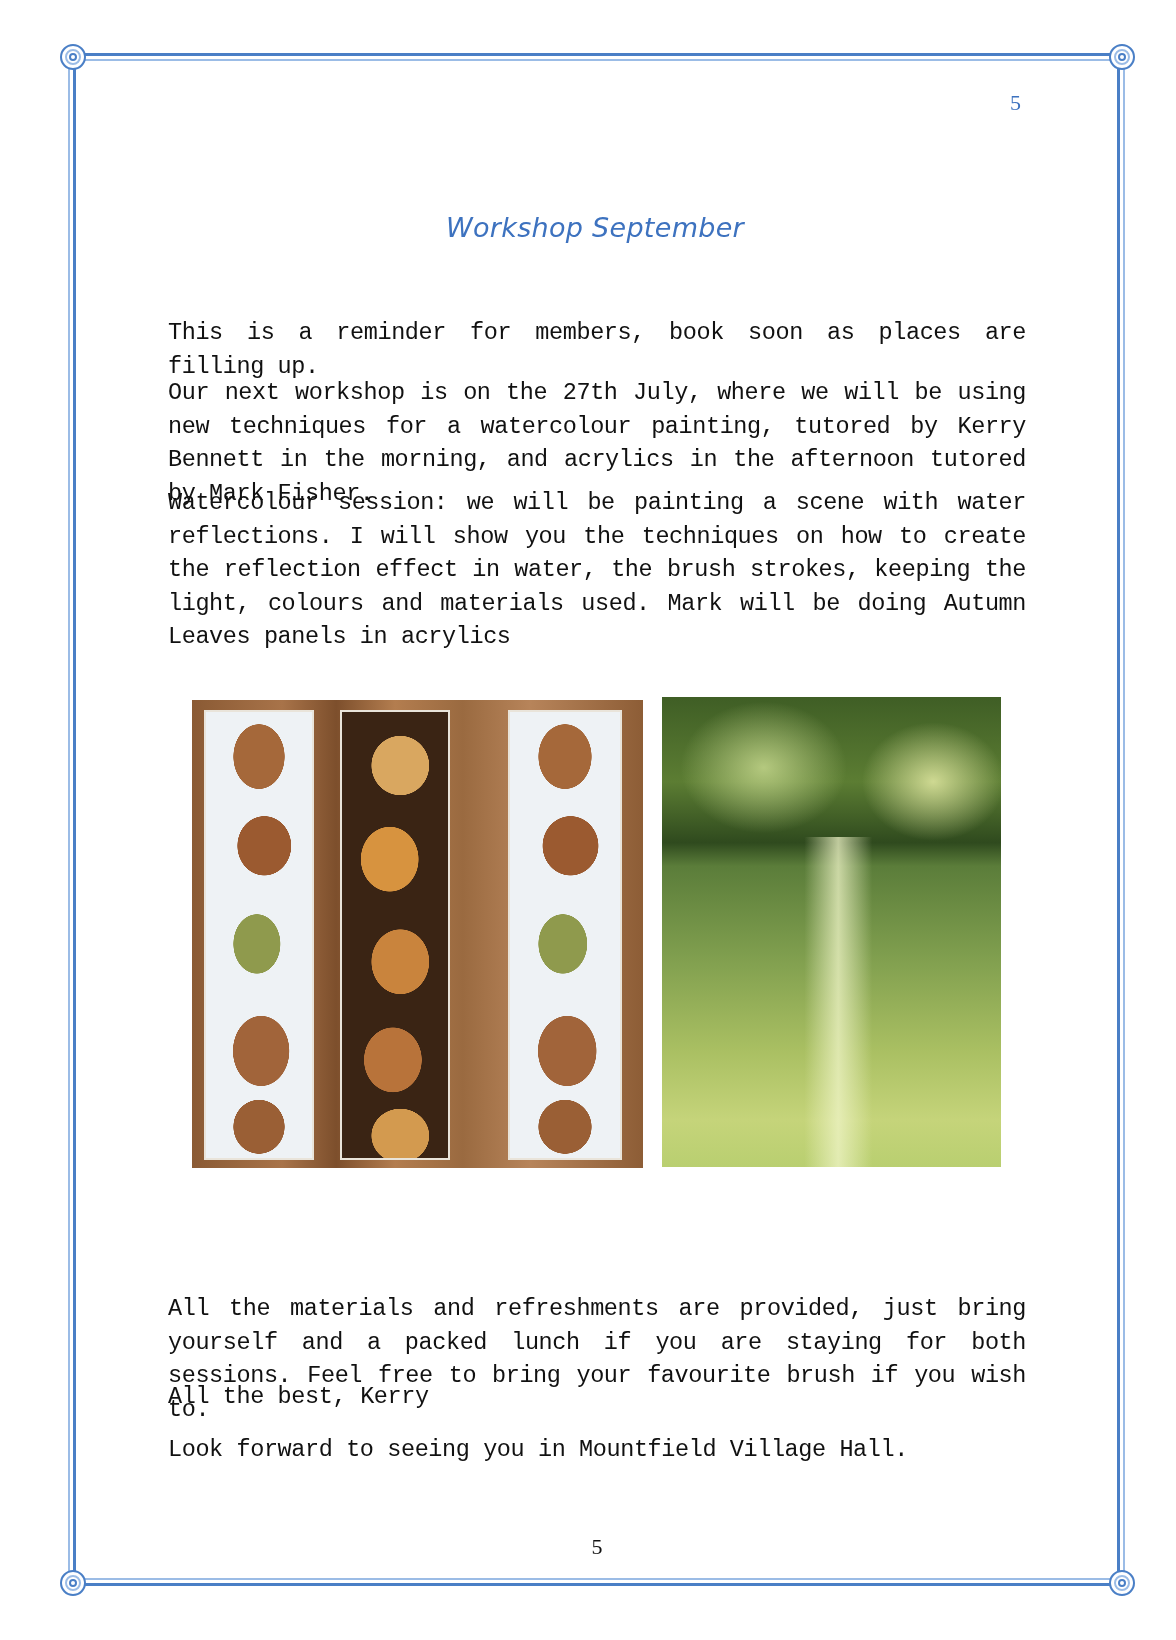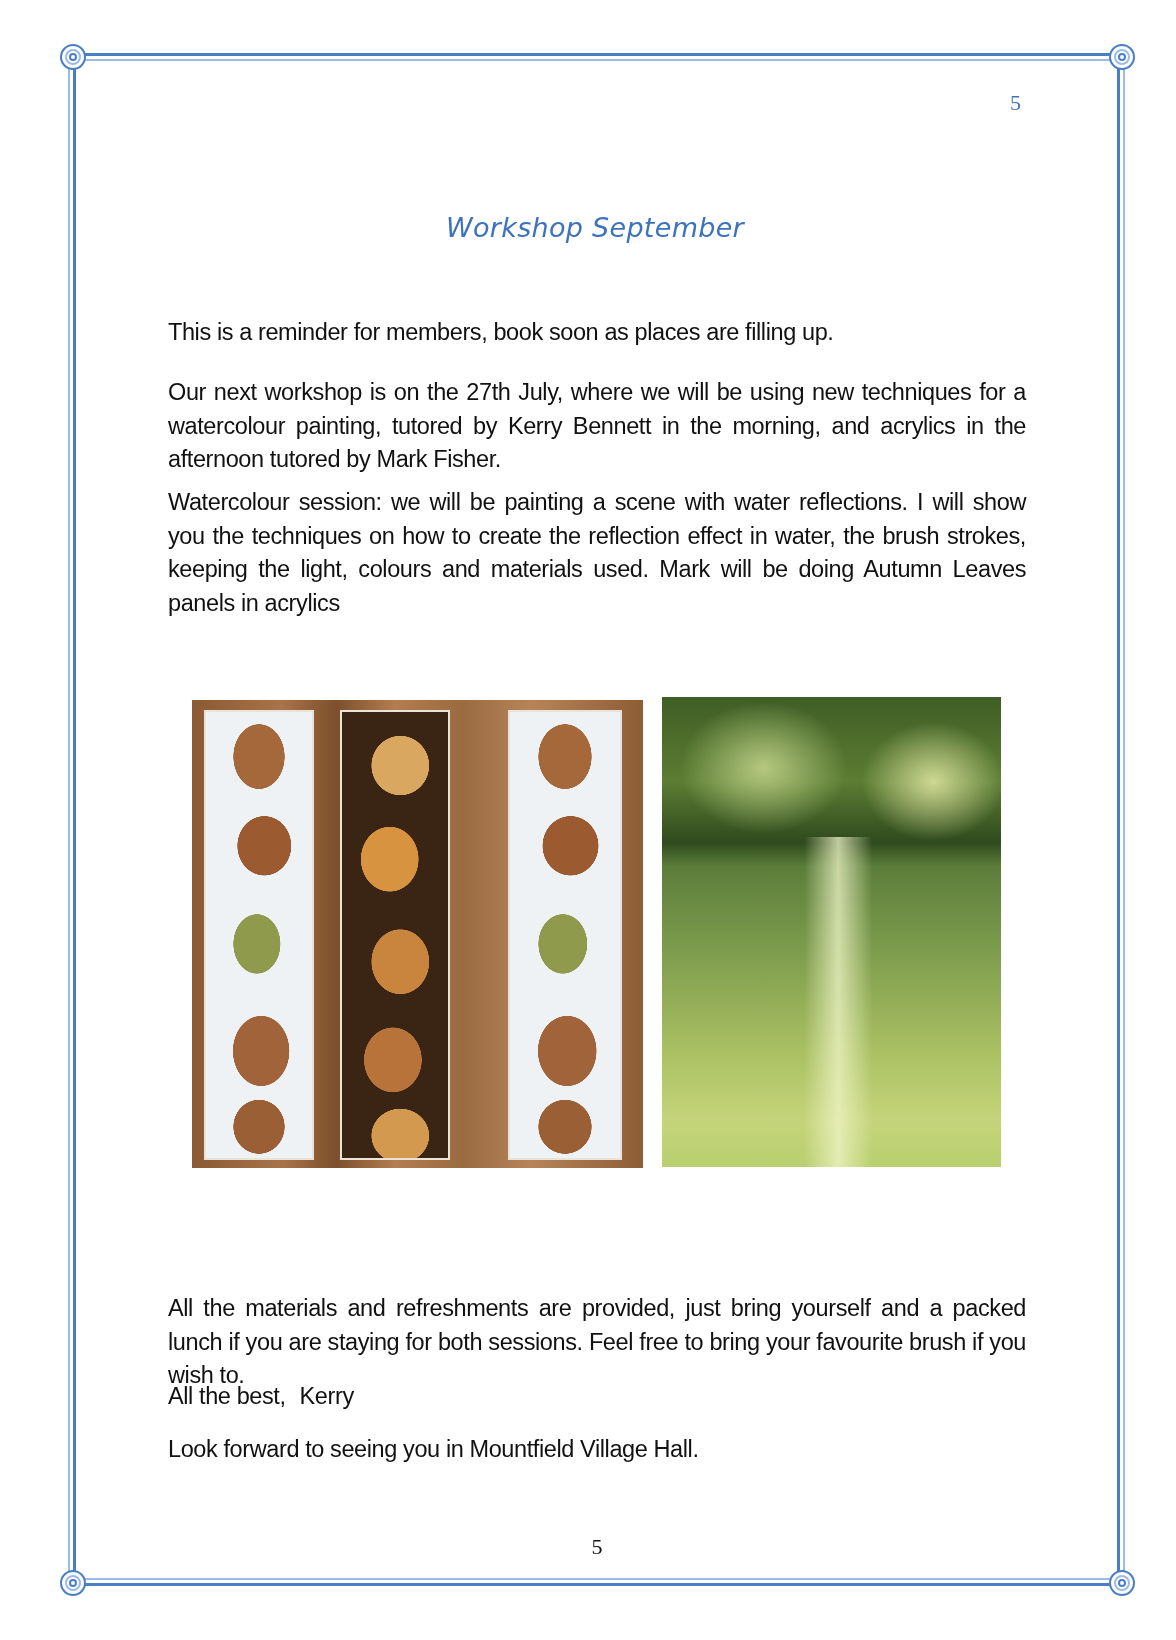--- a/index.html
+++ b/index.html
@@ -22,21 +22,21 @@
             border: 2px solid #4a7fc6; box-sizing: border-box; }
 
   .page-num-top { position: absolute; left: 1010px; top: 90px; font-family: "Liberation Serif", serif;
                   font-size: 22px; color: #3d72bf; }
   .heading { position: absolute; left: 0; width: 1190px; top: 212px; text-align: center;
              font-family: "DejaVu Sans", sans-serif; font-size: 27px; color: #3d72bf;
              letter-spacing: 0.3px; font-style: italic; }
 
   .body-text { position: absolute; left: 168px; width: 858px; font-size: 23.5px;
                line-height: 33.5px; text-align: justify; color: #111;
-               font-family: Liberation Sans, sans-serif; letter-spacing: -0.4px; }
+               font-family: Liberation Mono, monospace; letter-spacing: -0.4px; }
   .body-text p { margin: 0; }
   .last-line-left { text-align-last: left; }
 
   .p1 { top: 316px; }
   .p2 { top: 376px; }
   .p3 { top: 486px; }
   .p4 { top: 1292px; }
   .p5 { top: 1386px; margin-top: 47px; }
   .p6 { top: 1380px; }
   .signoff-name { margin-left: 14px; }

